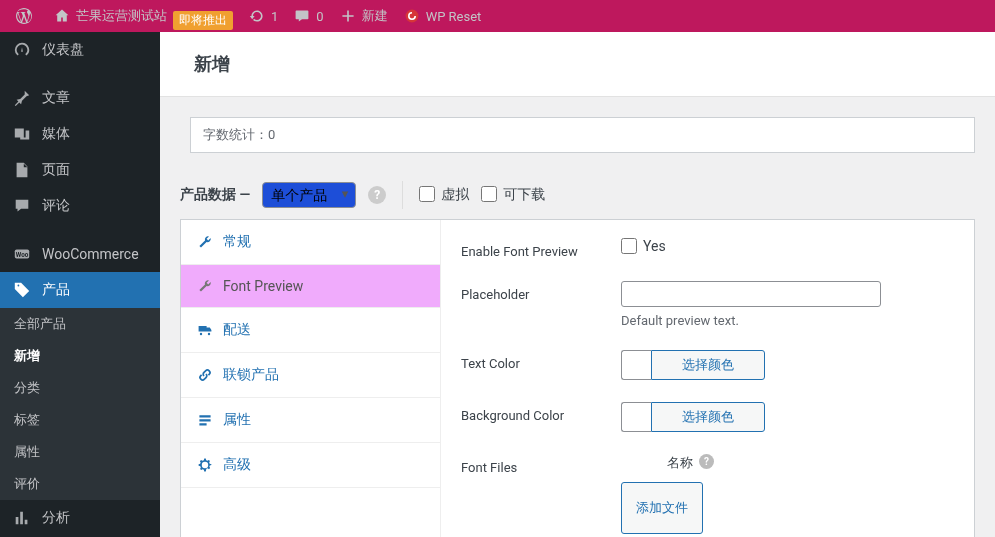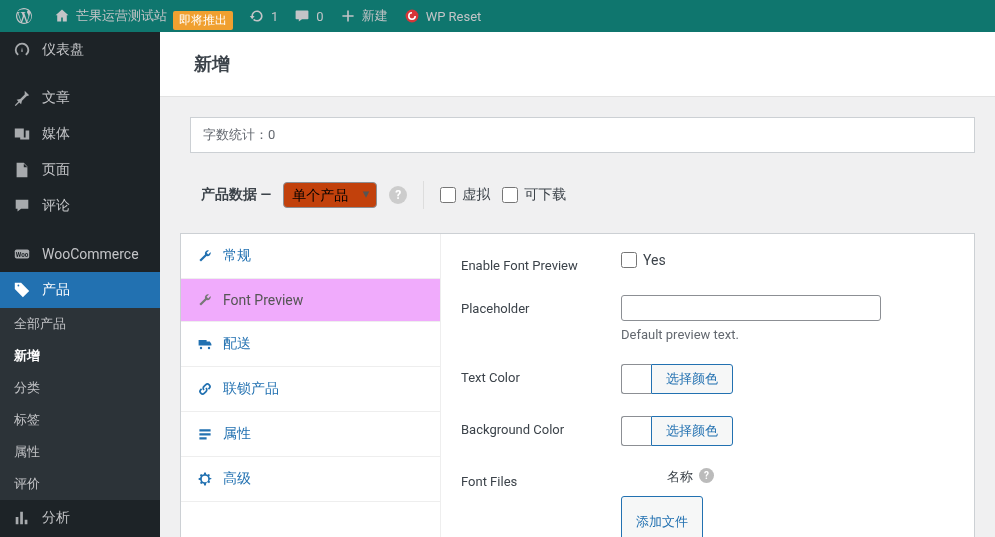--- a/index.html
+++ b/index.html
@@ -1,19 +1,19 @@
 <!DOCTYPE html>
 <html><head>
 <meta charset="utf-8">
 <style>
 * { box-sizing: border-box; margin: 0; padding: 0; }
 body { font-family: -apple-system, BlinkMacSystemFont, "Segoe UI", Roboto, sans-serif; font-size: 13px; color: #3c434a; background: #f0f0f1; }
 
 
-.adminbar { height: 32px; background: #0f766e; color: #c3c4c7; display: flex; align-items: center; padding: 8px 8px; font-size: 13px; }
+.adminbar { height: 32px; background: #be185d; color: #c3c4c7; display: flex; align-items: center; padding: 8px 8px; font-size: 13px; }
 .adminbar .ab-item { display: flex; align-items: center; padding: 0 8px; height: 32px; cursor: pointer; color: #c3c4c7; }
 .adminbar .ab-icon { margin-right: 6px; display: inline-flex; }
 .adminbar .badge-orange { background: #f0a030; color:#fff; padding:1px 6px; border-radius:2px; margin-left:6px; font-size:12px;margin-top:8px;}
 .adminbar svg { width:16px; height:16px; fill:#c3c4c7; }
 
 
 .sidebar { position: absolute; top: 32px; left: 0; width: 160px; background: #1d2327; height: calc(100% - 32px); color: #c3c4c7; }
 .menu-item { display: flex; align-items: center; padding: 8px 12px; cursor: pointer; font-size: 14px; }
 .menu-item.current { background: #2271b1; color: #fff; position: relative; }
 .menu-item.current::after { content:""; position:absolute; right:-8px; top:50%; transform:translateY(-50%); border:8px solid transparent; border-right-color:#f0f0f1; }
@@ -27,46 +27,46 @@
 
 .content { position: absolute; top: 32px; left: 160px; right: 0; bottom: 0; overflow: auto; }
 .header { background: #fff; padding: 20px 34px; border-bottom:1px solid #e2e2e2; }
 .header h1 { font-size: 18px; font-weight: 600; }
 
 .body { padding: 20px; }
 
 .wordcount-box { border:1px solid #ccd0d4; background:#fff; padding:8px 12px; font-size:13px; color:#646970; margin-bottom:28px; margin-left:10px; }
 
 
-.pd-header { display:flex; align-items:center; gap:12px; padding:0 0 24px 0;margin-left:21px; }
+.pd-header { display:flex; align-items:center; gap:12px; padding:0 0 10px 0; }
 .pd-header strong { font-weight:600; font-size:14px; }
-.pd-header select { padding:4px 28px 4px 8px; border:1px solid #8c8f94; border-radius:4px; font-size:14px; background:#c2410c; appearance:none; }
+.pd-header select { padding:4px 28px 4px 8px; border:1px solid #8c8f94; border-radius:4px; font-size:14px; background:#1d4ed8; appearance:none; }
 .pd-header .sel-wrap { position:relative; }
 .pd-header .sel-wrap::after { content:"▾"; position:absolute; right:8px; top:4px; color:#555; pointer-events:none; }
 .help-circ { width:18px; height:18px; border-radius:50%; background:#ccc; color:#fff; display:inline-flex; align-items:center; justify-content:center; font-size:12px; font-weight:bold; }
-.cb { display:flex; align-items:center; gap:6px; font-size:14px; }
+.cb { display:flex; align-items:flex-start; gap:6px; font-size:14px; }
 .cb input { width:16px; height:16px; border:1px solid #8c8f94; border-radius:3px; }
 
 .pd-panel { display:flex; border:1px solid #ccd0d4; background:#fff; min-height:320px; }
 .pd-tabs { width:260px; border-right:1px solid #eee; }
 .pd-tab { padding:13px 16px; border-bottom:1px solid #eee; font-size:14px; color:#2271b1; cursor:pointer; display:flex; align-items:center; gap:10px; }
 .pd-tab.active { background:#f0abfc; color:#555;align-items:center; }
 .pd-tab .ti { width:16px; display:inline-flex; }
 .pd-tab svg { width:16px; height:16px; fill:#2271b1; }
 .pd-tab.active svg { fill:#777; }
 
 .pd-content { flex:1; padding:18px 20px; }
 .form-row { display:flex; align-items:flex-start; margin-bottom:22px; }
 .form-row > label { width:160px; padding-top:6px; font-size:13px; color:#3c434a; }
 .form-row .val { flex:1; }
 .form-row input[type=text] { border:1px solid #8c8f94; border-radius:3px; padding:4px 8px; font-size:14px; width:260px; }
 .form-row .desc { font-size:13px; color:#646970; margin-top:6px; }
 .color-picker { display:flex; }
 .color-swatch { width:30px; height:30px; border:1px solid #8c8f94; border-right:none; border-radius:3px 0 0 3px; background:#fff; }
-.color-btn { border:1px solid #2271b1; color:#2271b1; background:#f6f7f7; padding:5px 14px; border-radius:0 3px 3px 0; font-size:13px; cursor:pointer; }
+.color-btn { border:1px solid #2271b1; color:#2271b1; background:#f6f7f7; padding:5px 30px; border-radius:0 3px 3px 0; font-size:13px; cursor:pointer; }
 .btn-blue { border:1px solid #2271b1; color:#2271b1; background:#f6f7f7; padding:16px 14px; border-radius:3px; font-size:13px; cursor:pointer; display:inline-block; }
 .ff-head { display:flex; gap:6px; margin-bottom:10px; padding-left:46px; font-size:13px; }
 
 .vline { width:1px; background:#ddd; height:28px; margin:0 4px;}
 </style>
 </head>
 <body>
 
 <div class="adminbar">
   <div class="ab-item">

